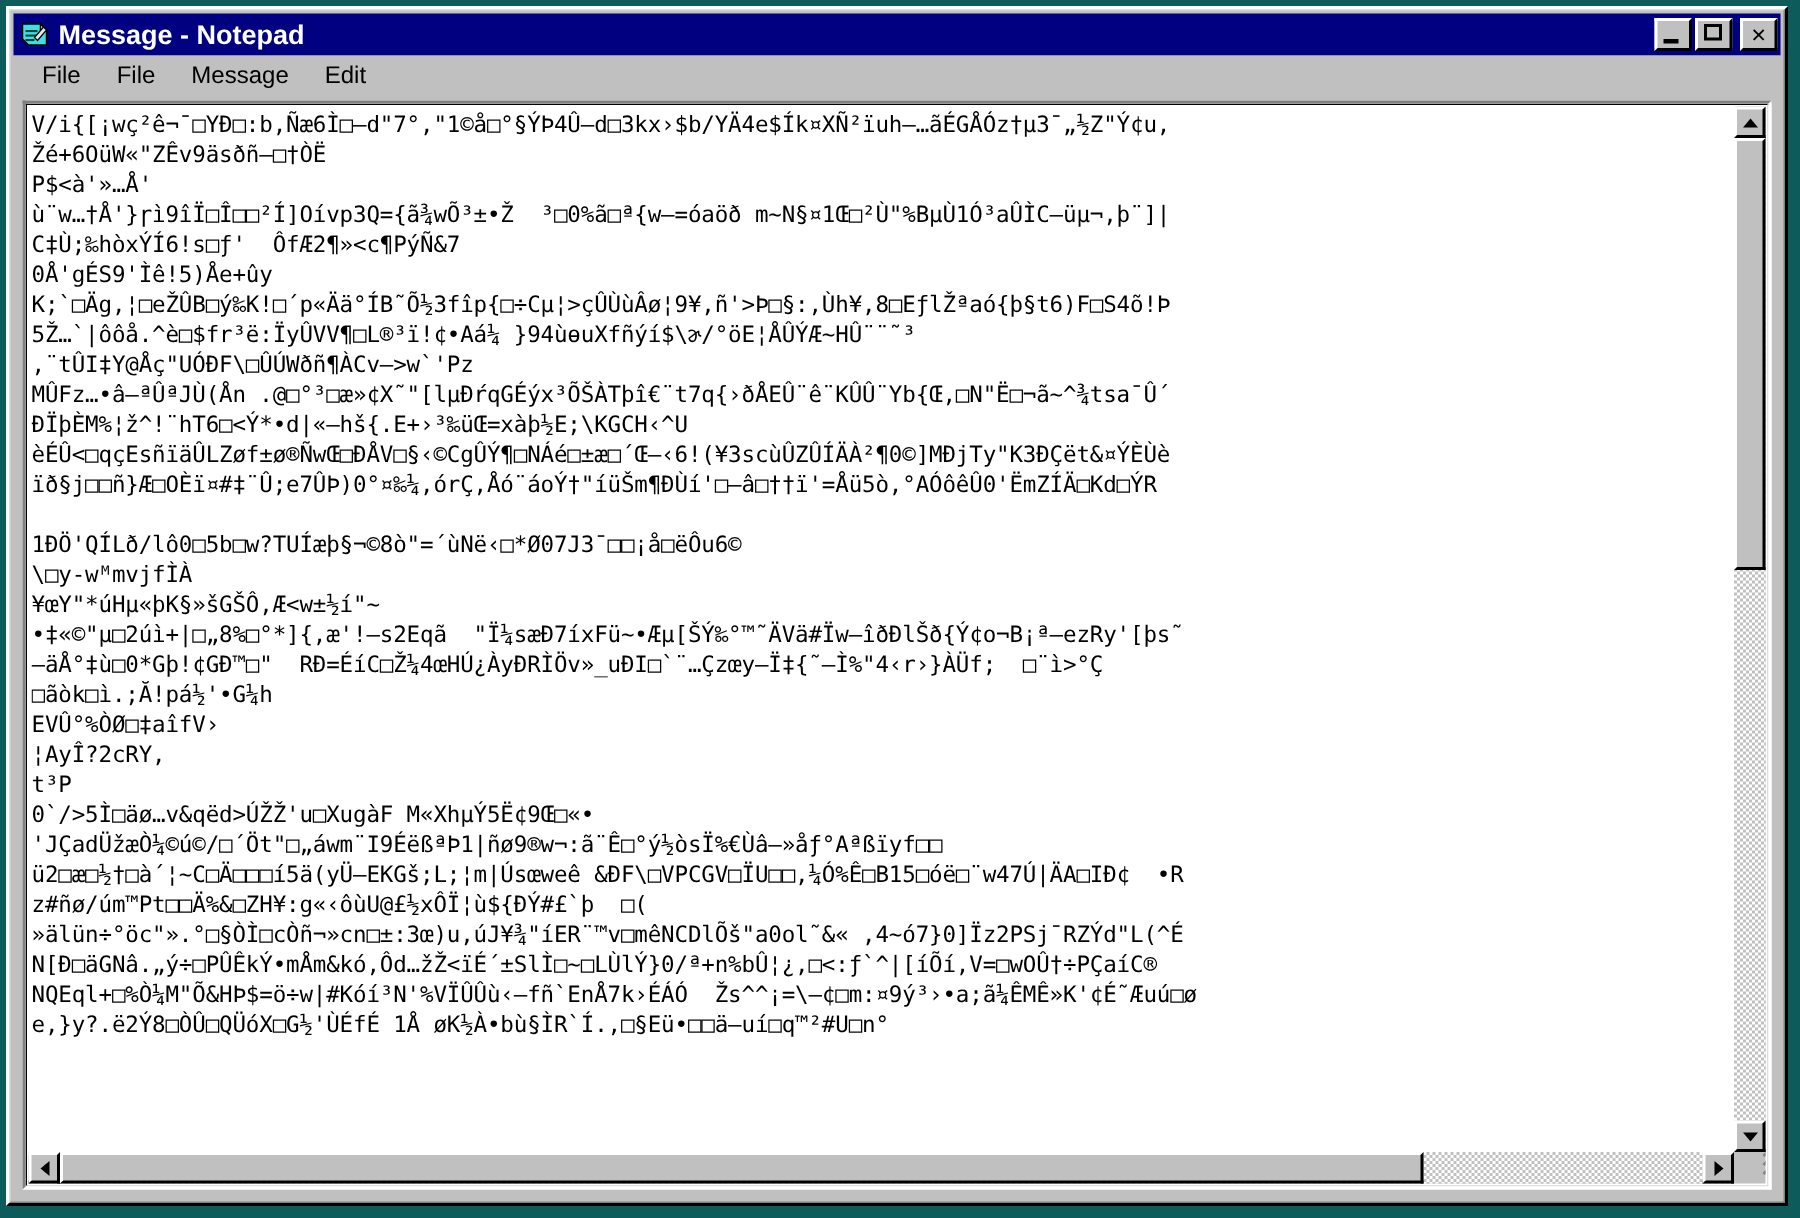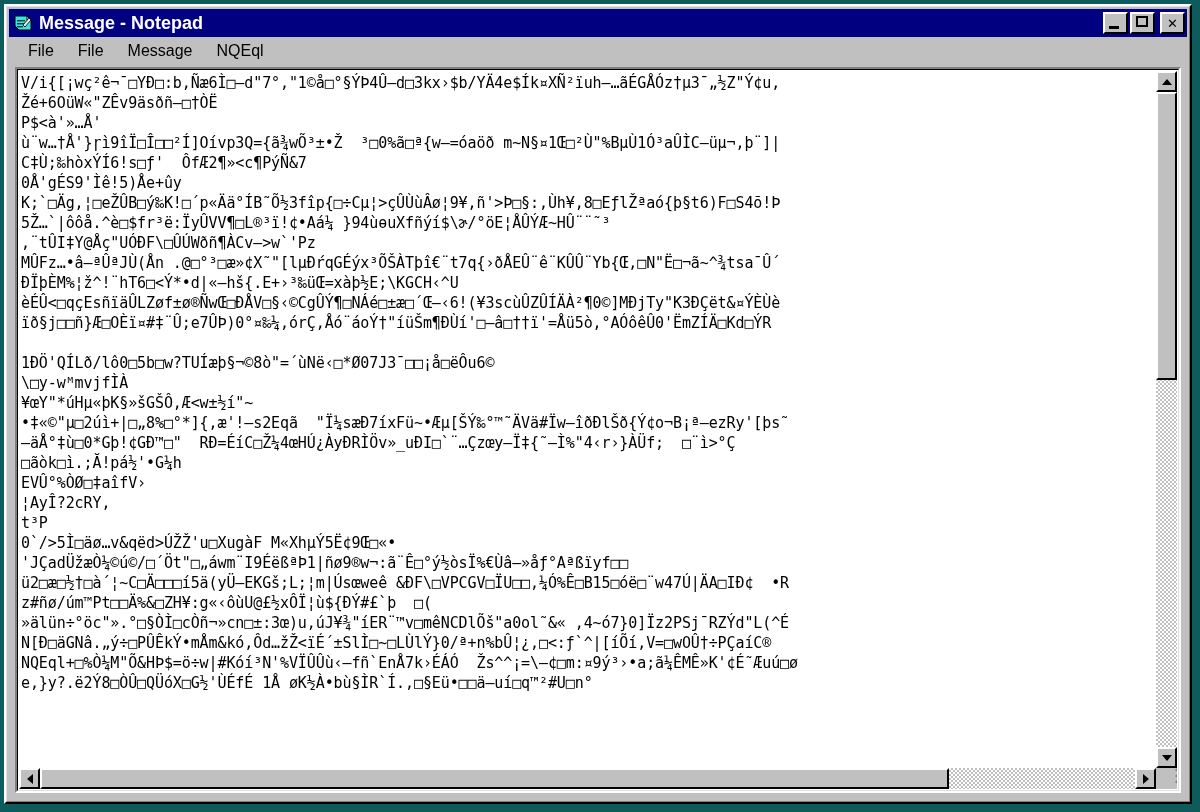--- a/index.html
+++ b/index.html
@@ -300,21 +300,21 @@
         <button class="tbtn close">
           <span class="glyph">✕</span>
         </button>
       </span>
     </div>
 
     <div class="menubar">
       <div class="menu-item">File</div>
       <div class="menu-item">File</div>
       <div class="menu-item">Message</div>
-      <div class="menu-item">NQEql</div>
+      <div class="menu-item">Edit</div>
     </div>
 
     <div class="client">
       <div class="client-inner">
 
         <div class="text-area">
           <div class="text-lines" id="doc-lines"><div>V/i{[¡wç²ê¬¯□YÐ□:b,Ñæ6Ì□–d"7°,"1©å□°§ÝÞ4Û–d□3kx›$b/YÄ4e$Ík¤XÑ²ïuh–…ãÉGÅÓz†µ3¯„½Z"Ý¢u,</div><div>Žé+6OüW«"ZÊv9äsðñ–□†ÒË</div><div>P$&lt;à'»…Å'</div><div>ù¨w…†Å'}ɼì9îÏ□Î□□²Í]Oívp3Q={ã¾wÕ³±•Ž  ³□0%ã□ª{w–=óaöð m~N§¤1Œ□²Ù"%BµÙ1Ó³aÛÌC–üµ¬‚þ¨]|</div><div>C‡Ù;‰hòxÝÍ6!s□ƒ'  ÔfÆ2¶»&lt;c¶PýÑ&amp;7</div><div>0Å'gÉS9'Ìê!5)Åe+ûy</div><div>K;`□Äg,¦□eŽÛB□ý‰K!□´p«Ää°ÍB˜Õ½3fîp{□÷Cµ¦&gt;çÛÙùÂø¦9¥‚ñ'&gt;Þ□§:‚Ùh¥‚8□EƒlŽªaó{þ§t6)F□S4õ!Þ</div><div>5Ž…`|ôôå.^è□$fr³ë:ÏyÛVV¶□L®³ï!¢•Aá¼ }94ùɵuXfñýí$\ɚ/°öE¦ÅÛÝÆ~HÛ¨¨˜³</div><div>‚¨tÛI‡Y@Åç"UÓÐF\□ÛÚWðñ¶ÀCv–&gt;w`'Pz</div><div>MÛFz…•â–ªÛªJÙ(Ån .@□°³□æ»¢X˜"[lµÐŕqGÉýx³ÕŠÀTþî€¨t7q{›ðÅEÛ¨ê¨ΚÛÛ¨Yb{Œ‚□N"Ë□¬ã~^¾tsa¯Û´</div><div>ÐÏþÈM%¦ž^!¨hT6□&lt;Ý*•d|«–hš{.E+›³‰üŒ=xàþ½E;\KGCH‹^U</div><div>èÉÛ&lt;□qçEsñïäÛLZøf±ø®ÑwŒ□ÐÅV□§‹©CgÛÝ¶□NÁé□±æ□´Œ–‹6!(¥3scùÛZÛÍÄÀ²¶0©]MÐjTy"K3ÐÇët&amp;¤ÝÈÙè</div><div>ïð§j□□ñ}Æ□OÈï¤#‡¨Û;e7ÛÞ)0°¤‰¼‚órÇ‚Åó¨áoÝ†"íüŠm¶ÐÙí'□–â□††ï'=Åü5ò‚°AÓôêÛ0'ËmZÍÄ□Kd□ÝR</div><div>&nbsp;</div><div>1ÐÖ'QÍLð/lô0□5b□w?TUÍæþ§¬©8ò"=´ùNë‹□*Ø07J3¯□□¡å□ëÔu6©</div><div>\□y-wᴹmvjfÌÀ</div><div>¥œY"*úHµ«þK§»šGŠÔ‚Æ&lt;w±½í"~</div><div>•‡«©"µ□2úì+|□„8%□°*]{‚æ'!–s2Eqã  "Ï¼sæÐ7íxFü~•Æµ[ŠÝ‰°™˜ÄVä#Ïw–îðÐlŠð{Ý¢o¬B¡ª–ezRy'[þs˜</div><div>–äÅ°‡ù□0*Gþ!¢GÐ™□"  RÐ=ÉíC□Ž¼4œHÚ¿ÀyÐRÌÖv»_uÐI□`¨…Çzœy–Ï‡{˜–Ì%"4‹r›}ÀÜf;  □¨ì&gt;°Ç</div><div>□ãòk□ì.;Ă!pá½'•G¼h</div><div>EVÛ°%ÒØ□‡aîfV›</div><div>¦AyÎ?2cRY‚</div><div>t³P</div><div>0`/&gt;5Ì□äø…v&amp;qëd&gt;ÚŽŽ'u□XugàF M«XhµÝ5Ë¢9Œ□«•</div><div>'JÇadÜžæÒ¼©ú©/□´Öt"□„áwm¨I9ÉëßªÞ1|ñø9®w¬:ã¨Ê□°ý½òsÏ%€Ùâ–»åƒ°Aªßïyf□□</div><div>ü2□æ□½†□à´¦~C□Ä□□□í5ä(yÜ–EKGš;L;¦m|Úsœweê &amp;ÐF\□VPCGV□ÏU□□,¼Ó%Ê□B15□óë□¨w47Ú|ÄA□IÐ¢  •R</div><div>z#ñø/úm™Pt□□Ä%&amp;□ZH¥:g«‹ôùU@£½xÔÏ¦ù${ÐÝ#£`þ  □(</div><div>»älün÷°öc"».°□§ÒÌ□cÒñ¬»cn□±:3œ)u,úJ¥¾"íER¨™v□mêNCDlÕš"a0ol˜&amp;« ,4~ó7}0]Ïz2PSj¯RZÝd"L(^É</div><div>N[Ð□äGNâ.„ý÷□PÛÊkÝ•mÅm&amp;kó,Ôd…žŽ&lt;ïÉ´±SlÌ□~□LÙlÝ}0/ª+n%bÛ¦¿‚□&lt;:ƒ`^|[íÕí,V=□wOÛ†÷PÇaíC®</div><div>NQEql+□%Ò¼M"Õ&amp;HÞ$=ö÷w|#Kóí³N'%VÏÛÛù‹–fñ`EnÅ7k›ÉÁÓ  Žs^^¡=\–¢□m:¤9ý³›•a;ã¼ÊMÊ»K'¢É˜Æuú□ø</div><div>e,}y?.ë2Ý8□ÒÛ□QÜóX□G½'ÙÉfÉ 1Å øK½À•bù§ÌR`Í.,□§Eü•□□ä–uí□q™²#U□n°</div></div>
         </div>
 
         <div class="vscroll">

